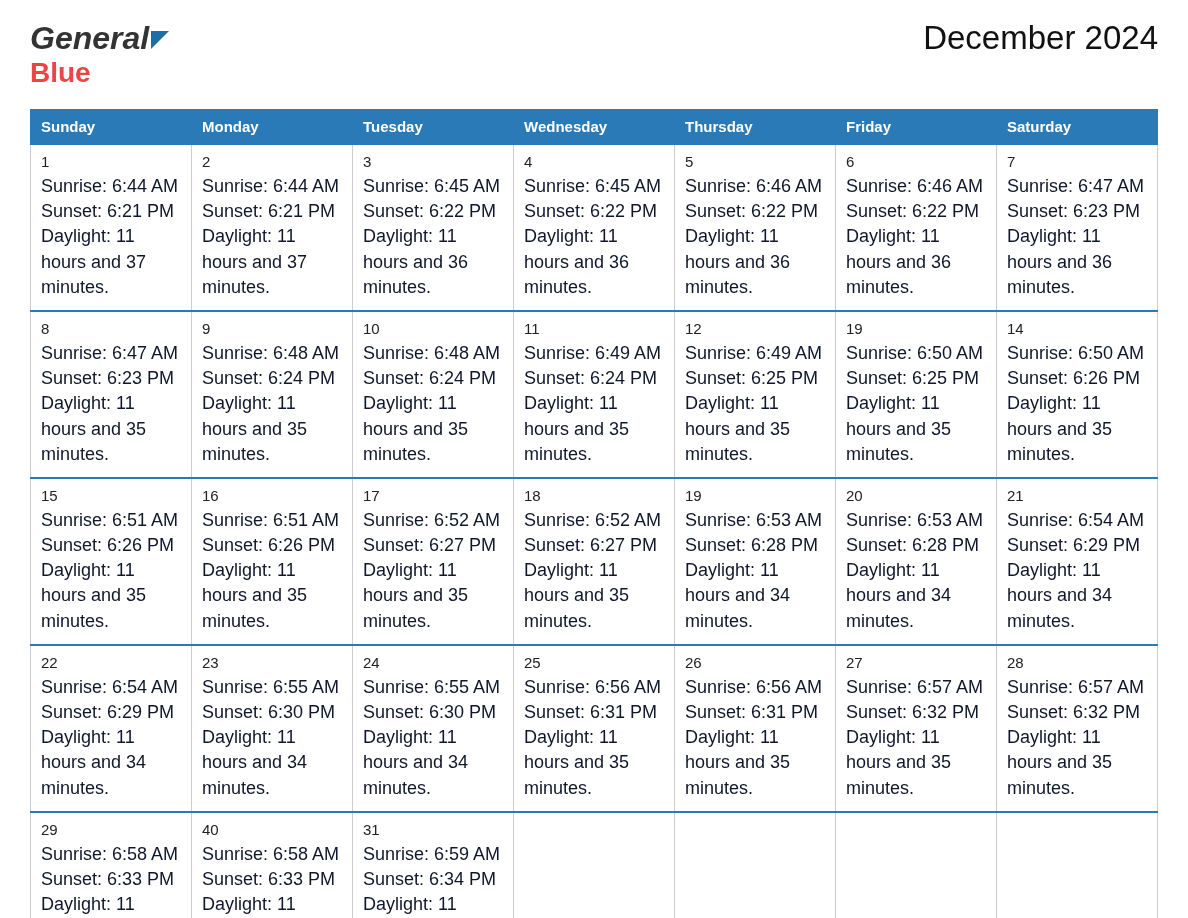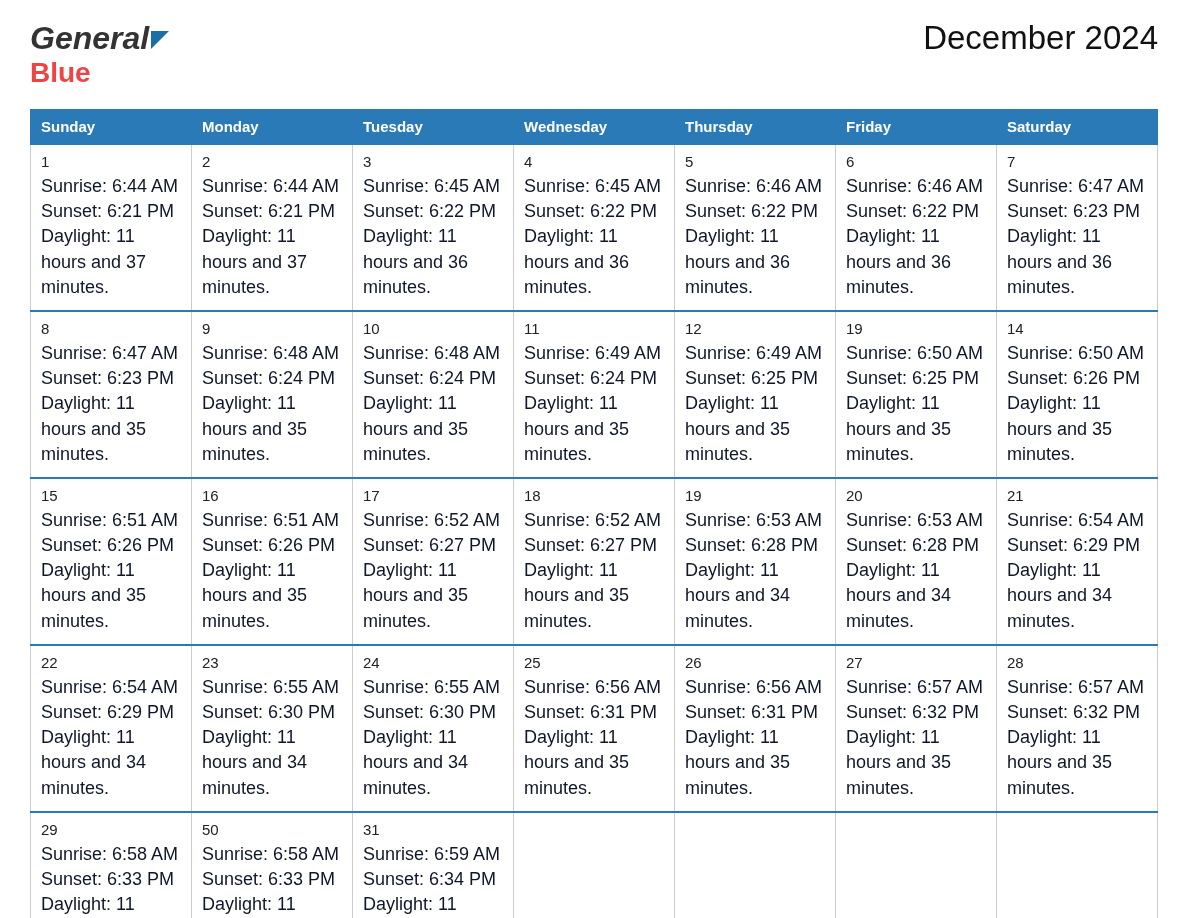--- a/index.html
+++ b/index.html
@@ -144,21 +144,21 @@
         <td><span class="day-number">22</span><span class="day-info">Sunrise: 6:54 AM<br>Sunset: 6:29 PM<br>Daylight: 11 hours and 34 minutes.</span></td>
         <td><span class="day-number">23</span><span class="day-info">Sunrise: 6:55 AM<br>Sunset: 6:30 PM<br>Daylight: 11 hours and 34 minutes.</span></td>
         <td><span class="day-number">24</span><span class="day-info">Sunrise: 6:55 AM<br>Sunset: 6:30 PM<br>Daylight: 11 hours and 34 minutes.</span></td>
         <td><span class="day-number">25</span><span class="day-info">Sunrise: 6:56 AM<br>Sunset: 6:31 PM<br>Daylight: 11 hours and 35 minutes.</span></td>
         <td><span class="day-number">26</span><span class="day-info">Sunrise: 6:56 AM<br>Sunset: 6:31 PM<br>Daylight: 11 hours and 35 minutes.</span></td>
         <td><span class="day-number">27</span><span class="day-info">Sunrise: 6:57 AM<br>Sunset: 6:32 PM<br>Daylight: 11 hours and 35 minutes.</span></td>
         <td><span class="day-number">28</span><span class="day-info">Sunrise: 6:57 AM<br>Sunset: 6:32 PM<br>Daylight: 11 hours and 35 minutes.</span></td>
       </tr>
       <tr>
         <td><span class="day-number">29</span><span class="day-info">Sunrise: 6:58 AM<br>Sunset: 6:33 PM<br>Daylight: 11 hours and 35 minutes.</span></td>
-        <td><span class="day-number">50</span><span class="day-info">Sunrise: 6:58 AM<br>Sunset: 6:33 PM<br>Daylight: 11 hours and 35 minutes.</span></td>
+        <td><span class="day-number">40</span><span class="day-info">Sunrise: 6:58 AM<br>Sunset: 6:33 PM<br>Daylight: 11 hours and 35 minutes.</span></td>
         <td><span class="day-number">31</span><span class="day-info">Sunrise: 6:59 AM<br>Sunset: 6:34 PM<br>Daylight: 11 hours and 35 minutes.</span></td>
         <td class="empty"></td>
         <td class="empty"></td>
         <td class="empty"></td>
         <td class="empty"></td>
       </tr>
     </tbody>
 </table>
 
 </body></html>

